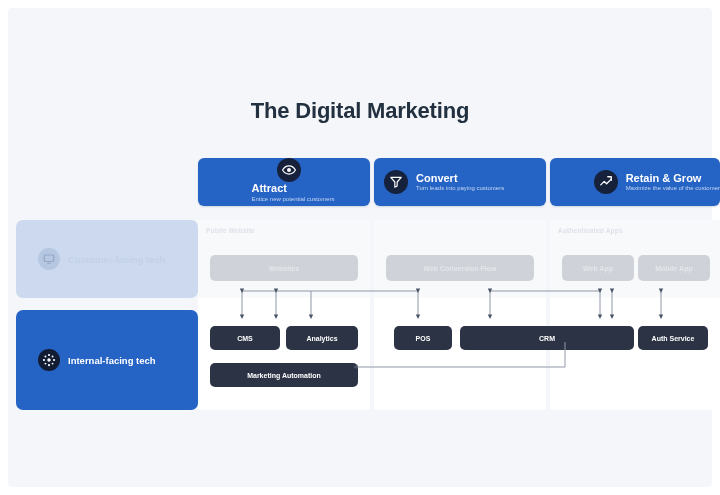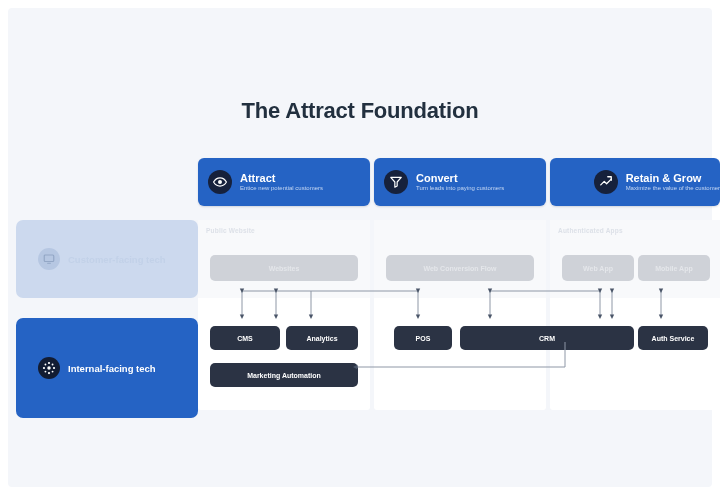--- a/index.html
+++ b/index.html
@@ -44,21 +44,21 @@
     top: 150px;
     height: 48px;
     background: #2563c4;
     border-radius: 6px;
     display: flex;
     align-items: center;
     padding-left: 10px;
     box-sizing: border-box;
     box-shadow: 0 1px 2px rgba(20,40,80,0.16);
   }
-  .stage-card.s0 { left: 190px; width: 172px; }
+  .stage-card.s0 { left: 190px; width: 172px; flex-direction: column; }
   .stage-card.s1 { left: 366px; width: 172px; }
   .stage-card.s2 { left: 542px; width: 170px; justify-content: flex-end; }
 
   .stage-icon {
     width: 24px;
     height: 24px;
     border-radius: 50%;
     background: #16213c;
     flex: 0 0 auto;
     display: flex;
@@ -92,21 +92,21 @@
     padding-left: 22px;
     box-sizing: border-box;
   }
   #rail-customer {
     top: 212px;
     width: 182px;
     height: 78px;
     background: #ccd9ee;
   }
   #rail-internal {
-    top: 310px;
+    top: 302px;
     width: 182px;
     height: 100px;
     background: #2563c4;
   }
   .rail-icon {
     width: 22px;
     height: 22px;
     border-radius: 50%;
     flex: 0 0 auto;
     display: flex;
@@ -189,21 +189,21 @@
     width: 720px;
     height: 495px;
     pointer-events: none;
   }
 </style>
 </head>
 <body>
 
 <div id="canvas">
 
-  <div id="page-title">The Attract Foundation</div>
+  <div id="page-title">The Digital Marketing</div>
 
   <div class="stage-card s0">
     <div class="stage-icon">
       <svg width="14" height="14" viewBox="0 0 24 24">
         <path d="M1 12s4-7 11-7 11 7 11 7-4 7-11 7S1 12 1 12z" fill="none" stroke="#ffffff" stroke-width="2"></path>
         <circle cx="12" cy="12" r="3.4" fill="#ffffff"></circle>
       </svg>
     </div>
     <div class="stage-text">
       <div class="stage-title">Attract</div>

